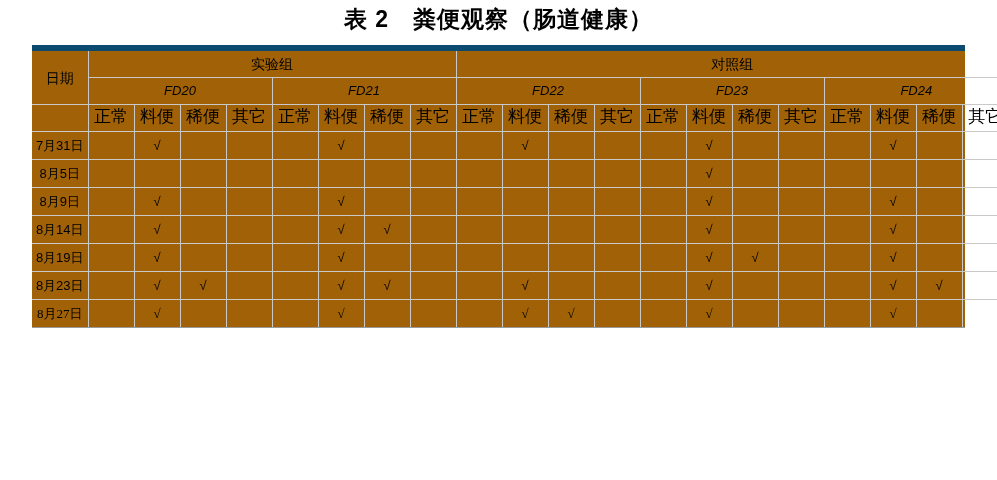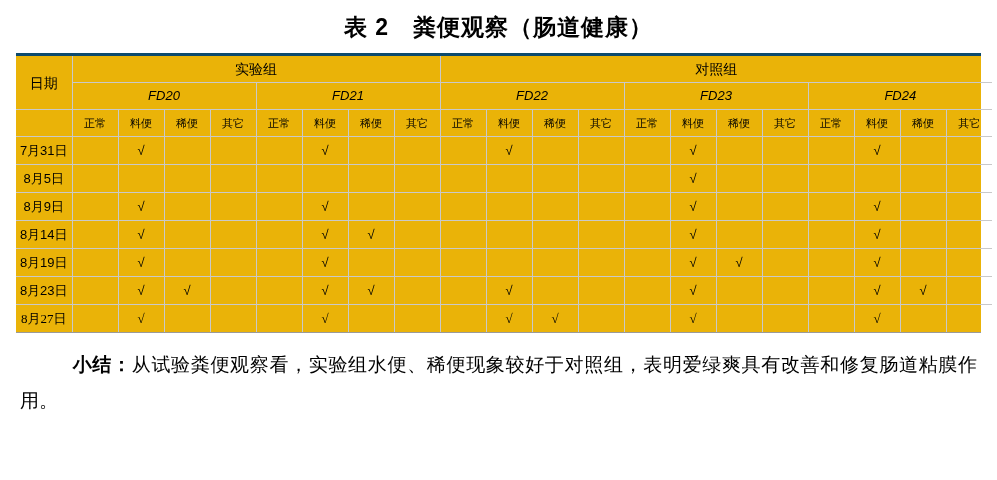--- a/index.html
+++ b/index.html
@@ -20,28 +20,28 @@
     height: 480px;
     position: relative;
     box-sizing: border-box;
   }
   .doc-title {
     text-align: center;
     font-family: "Liberation Sans", "DejaVu Sans", sans-serif;
     font-size: 23px;
     font-weight: bold;
     letter-spacing: 1px;
-    padding-top: 12px;
+    padding-top: 4px;
     padding-bottom: 10px;
   }
   .table-wrap {
-    margin: 0 16px;
-    border-top: 3px solid #0c4a6e;
+    margin: 0 32px;
+    border-top: 6px solid #0c4a6e;
     border-bottom: 1px solid #9a9a9a;
-    background: #eab308;
+    background: #a16207;
   }
   table.fecal {
     border-collapse: collapse;
     width: 100%;
     table-layout: fixed;
     font-family: "Liberation Sans", "DejaVu Sans", sans-serif;
   }
   table.fecal td, table.fecal th {
     border: 1px solid #c9c9c9;
     text-align: center;
@@ -59,21 +59,22 @@
   }
   table.fecal tr.head-animal td {
     height: 26px;
     line-height: 26px;
     font-size: 13px;
     font-style: italic;
   }
   table.fecal tr.head-cat td {
     height: 26px;
     line-height: 26px;
-    font-size: 11px;
+    font-size: 17px;
+    font-family: Liberation Mono, monospace;
   }
   td.date-head {
     font-size: 13px;
   }
   td.datecell {
     font-size: 13px;
     text-align: left;
     padding-left: 8px;
   }
   td.mark {
@@ -338,17 +339,14 @@
           <td class="mark outer-bottom"></td>
           <td class="mark outer-bottom"></td>
           <td class="mark outer-bottom">√</td>
           <td class="mark outer-bottom"></td>
           <td class="mark outer-bottom outer-right"></td>
         </tr>
       </tbody>
     </table>
   </div>
 
-  <p class="summary">
-    <span class="indent"></span><span class="lead">小结：</span><span>从试验粪便观察看，实验组水便、稀便现象较好于对照组，表明爱绿爽具有改善和修复肠道粘膜作用。</span>
-  </p>
 
 </div>
 
 </body></html>

